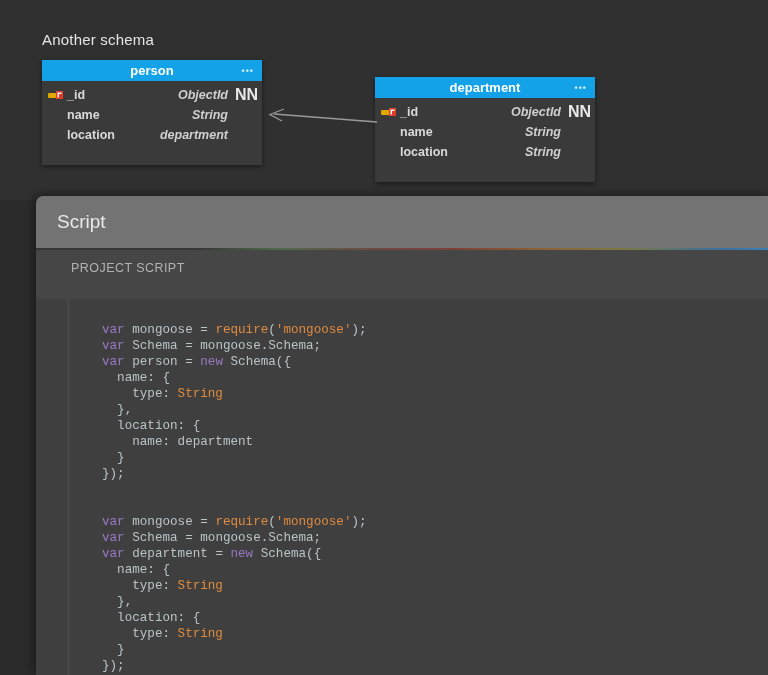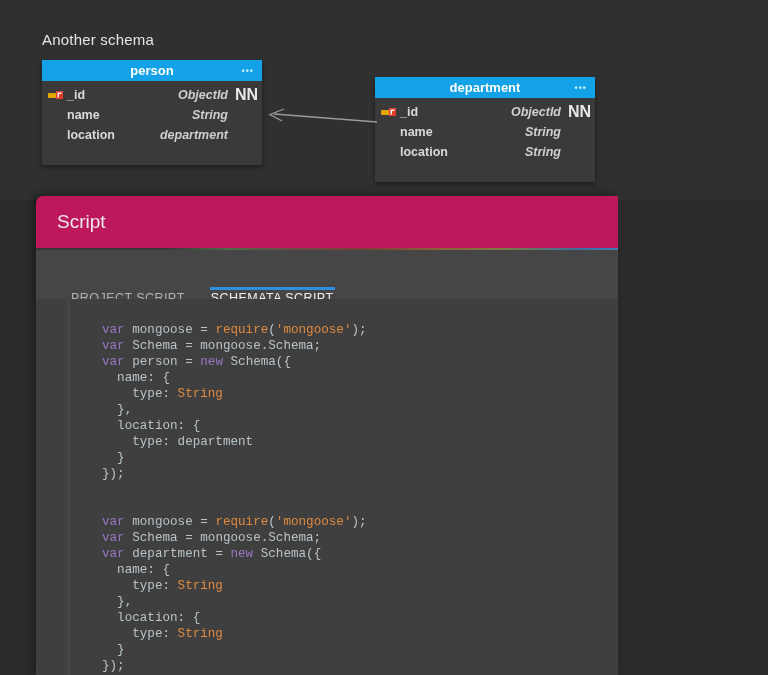--- a/index.html
+++ b/index.html
@@ -127,23 +127,23 @@
     top: 108px;
     width: 115px;
     height: 20px;
   }
 
   
   #script-panel {
     position: absolute;
     left: 36px;
     top: 196px;
-    width: 582px;
+    width: 732px;
     height: 479px;
-    background: #be185d;
+    background: #737373;
     border-top-left-radius: 7px;
     box-shadow: -3px -2px 8px rgba(0,0,0,.35);
     overflow: hidden;
   }
   #script-header {
     height: 52px;
     display: flex;
     align-items: center;
     padding-left: 21px;
     box-sizing: border-box;
@@ -175,21 +175,21 @@
     display: flex;
     align-items: flex-start;
     padding-left: 22px;
     box-sizing: border-box;
   }
   .tab {
     position: relative;
     font-size: 12.5px;
     letter-spacing: .45px;
     color: #b2b2b2;
-    padding: 41px 13px 0 13px;
+    padding: 11px 13px 0 13px;
     height: 49px;
     box-sizing: border-box;
     cursor: pointer;
     white-space: nowrap;
   }
   .tab.active { color: #f0f0f0; }
   .tab.active::after {
     content: "";
     position: absolute;
     left: 12px; right: 12px;
@@ -297,33 +297,32 @@
 <div id="script-panel">
 
   <div id="script-header">
     <span id="script-title">Script</span>
   </div>
 
   <div id="gradient-rule"></div>
 
   <div id="tab-bar">
     <div class="tab">PROJECT SCRIPT</div>
-    <div class="tab active">SCHEMATA SCRIPT</div>
   </div>
 
   <div id="code-area">
     <div id="code-gutter-line"></div>
     <pre id="code-block"><span class="tok-kw">var</span><span class="tok-plain"> mongoose = </span><span class="tok-fn">require</span><span class="tok-plain">(</span><span class="tok-str">'mongoose'</span><span class="tok-plain">);</span>
 <span class="tok-kw">var</span><span class="tok-plain"> Schema = mongoose.Schema;</span>
 <span class="tok-kw">var</span><span class="tok-plain"> person = </span><span class="tok-kw">new</span><span class="tok-plain"> Schema({</span>
 <span class="tok-plain">  name: {</span>
 <span class="tok-plain">    type: </span><span class="tok-type">String</span>
 <span class="tok-plain">  },</span>
 <span class="tok-plain">  location: {</span>
-<span class="tok-plain">    type: department</span>
+<span class="tok-plain">    name: department</span>
 <span class="tok-plain">  }</span>
 <span class="tok-plain">});</span>
 <span class="tok-plain"></span>
 <span class="tok-plain"></span>
 <span class="tok-kw">var</span><span class="tok-plain"> mongoose = </span><span class="tok-fn">require</span><span class="tok-plain">(</span><span class="tok-str">'mongoose'</span><span class="tok-plain">);</span>
 <span class="tok-kw">var</span><span class="tok-plain"> Schema = mongoose.Schema;</span>
 <span class="tok-kw">var</span><span class="tok-plain"> department = </span><span class="tok-kw">new</span><span class="tok-plain"> Schema({</span>
 <span class="tok-plain">  name: {</span>
 <span class="tok-plain">    type: </span><span class="tok-type">String</span>
 <span class="tok-plain">  },</span>

